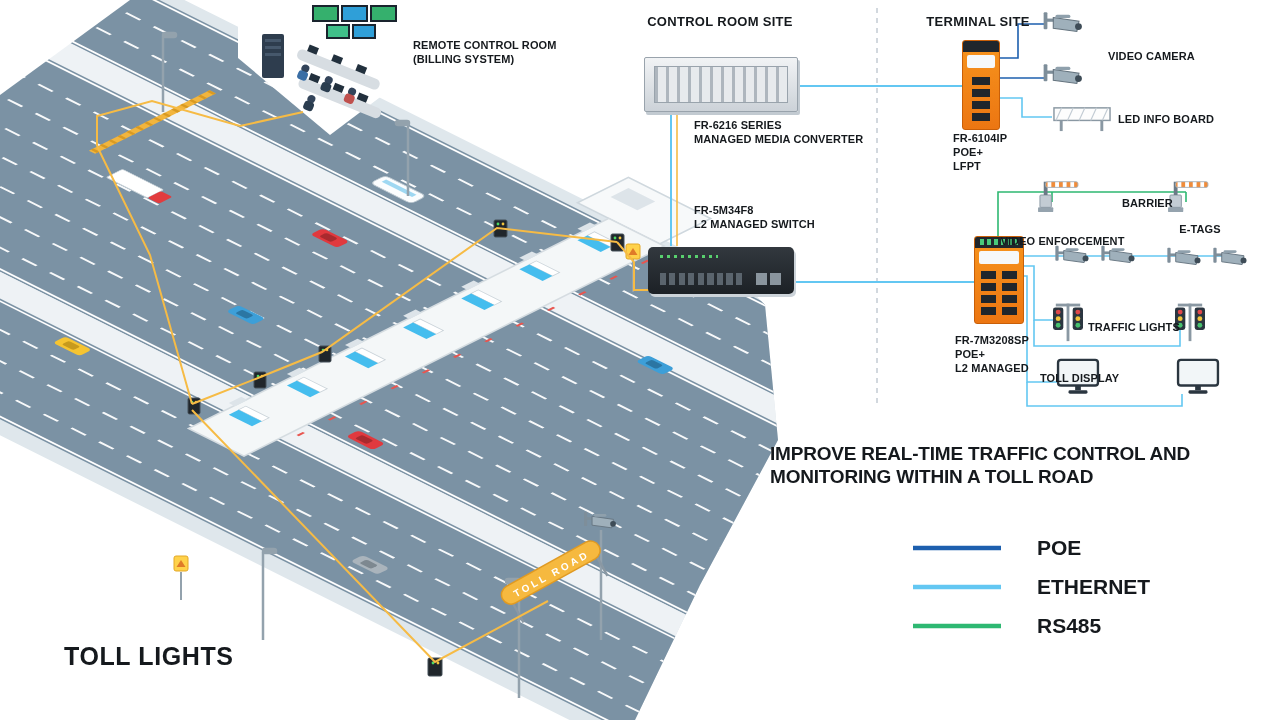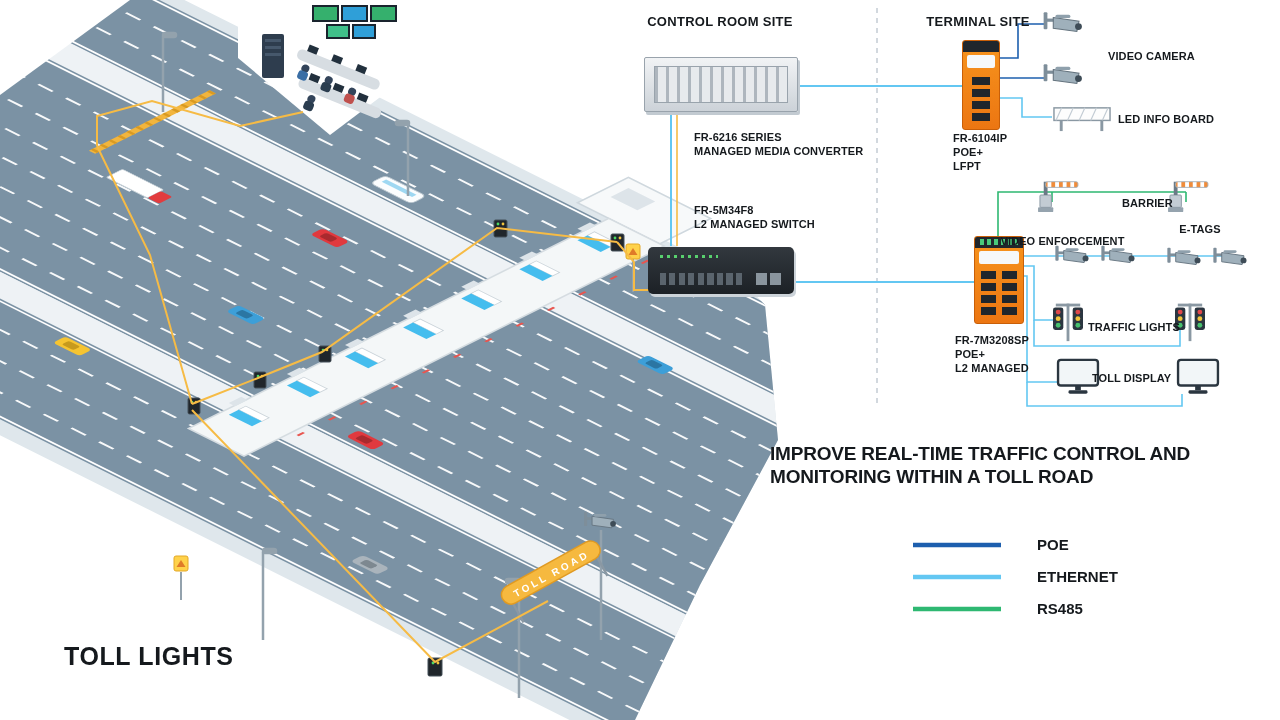--- a/index.html
+++ b/index.html
@@ -34,21 +34,21 @@
         background:repeating-linear-gradient(90deg,#49c97a 0 4px,transparent 4px 7px);}
   .sticker{position:absolute;top:14px;left:4px;right:4px;height:13px;background:#f6f8f9;border-radius:2px;}
   .ports-col{position:absolute;left:9px;bottom:6px;width:18px;height:46px;
         background:repeating-linear-gradient(180deg,#20262c 0 8px,transparent 8px 12px);}
   .ports-grid{position:absolute;left:6px;bottom:6px;right:6px;height:46px;
         background-image:repeating-linear-gradient(180deg,#20262c 0 8px,transparent 8px 12px),
                          repeating-linear-gradient(180deg,#20262c 0 8px,transparent 8px 12px);
         background-size:15px 100%,15px 100%;background-position:0 0,21px 0;background-repeat:no-repeat;}
   
   .legend{position:absolute;left:913px;top:536px;display:flex;flex-direction:column;gap:15px;z-index:5;}
-  .legend-row{display:flex;align-items:center;gap:36px;font-size:15px;font-weight:bold;}
+  .legend-row{display:flex;align-items:center;gap:36px;font-size:21px;font-weight:bold;}
 </style>
 </head>
 <body>
 
 <div class="canvas">
 
   <svg class="scene" viewBox="0 0 1280 720">
     <defs>
       <pattern id="stripes" width="8" height="6" patternUnits="userSpaceOnUse">
         <rect width="8" height="6" fill="#ffffff"></rect>
@@ -381,25 +381,29 @@
     <div class="ports-col"></div>
   </div>
   <div class="dev orange-dev dev7m">
     <div class="cap">
         <div class="term"></div>
       </div>
     <div class="sticker"></div>
     <div class="ports-grid"></div>
   </div>
 
+  <div class="lbl" style="left:413px;top:38px;">
+    <div>REMOTE CONTROL ROOM</div>
+    <div>(BILLING SYSTEM)</div>
+  </div>
 
   <div class="site-title" style="left:640px;top:14px;width:160px;">CONTROL ROOM SITE</div>
   <div class="site-title" style="left:898px;top:14px;width:160px;">TERMINAL SITE</div>
 
-  <div class="lbl" style="left:694px;top:130px;">
+  <div class="lbl" style="left:694px;top:118px;">
     <div>FR-6216 SERIES</div>
     <div>MANAGED MEDIA CONVERTER</div>
   </div>
 
   <div class="lbl" style="left:694px;top:203px;">
     <div>FR-5M34F8</div>
     <div>L2 MANAGED SWITCH</div>
   </div>
 
   <div class="lbl" style="left:953px;top:131px;">
@@ -414,21 +418,21 @@
   <div class="lbl" style="left:1000px;top:222px;width:125px;text-align:center;margin-top:12px;">VIDEO ENFORCEMENT</div>
   <div class="lbl" style="left:1170px;top:222px;width:60px;text-align:center;">E-TAGS</div>
 
   <div class="lbl" style="left:955px;top:333px;">
     <div>FR-7M3208SP</div>
     <div>POE+</div>
     <div>L2 MANAGED</div>
   </div>
 
   <div class="lbl" style="left:1088px;top:320px;">TRAFFIC LIGHTS</div>
-  <div class="lbl" style="left:1092px;top:371px;">TOLL DISPLAY</div>
+  <div class="lbl" style="left:1040px;top:371px;">TOLL DISPLAY</div>
 
   <div class="headline">IMPROVE REAL-TIME TRAFFIC CONTROL AND MONITORING WITHIN A TOLL ROAD</div>
   <div class="toll-plaza">TOLL LIGHTS</div>
 
   <div class="legend">
     <div class="legend-row">
       <svg width="88" height="8">
           <line x1="0" y1="4" x2="88" y2="4" stroke-width="4.5" stroke="#1d5fae"></line>
         </svg>
       <span>POE</span>

